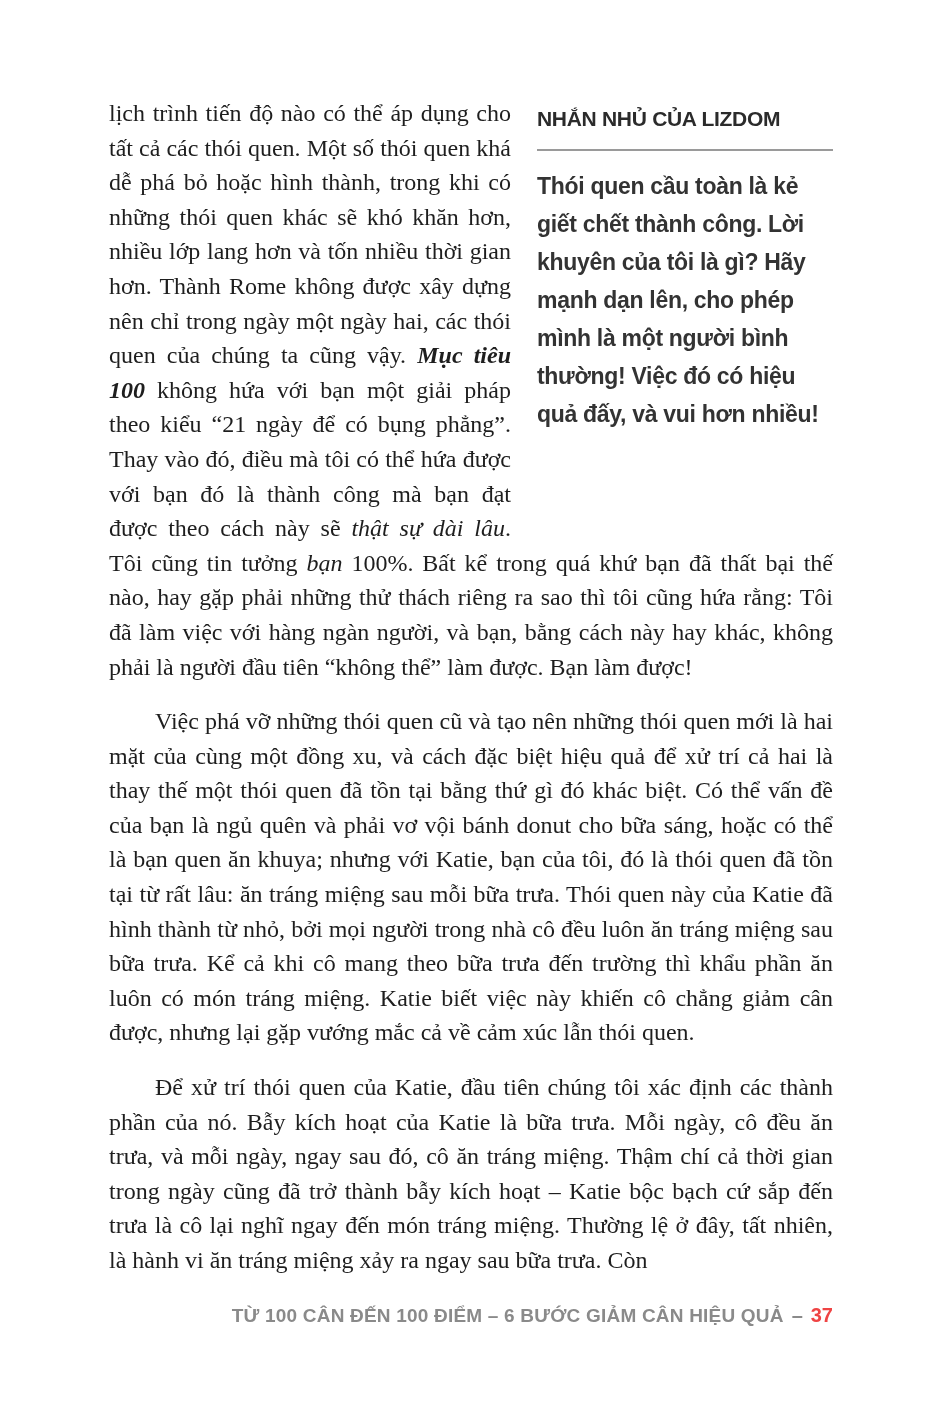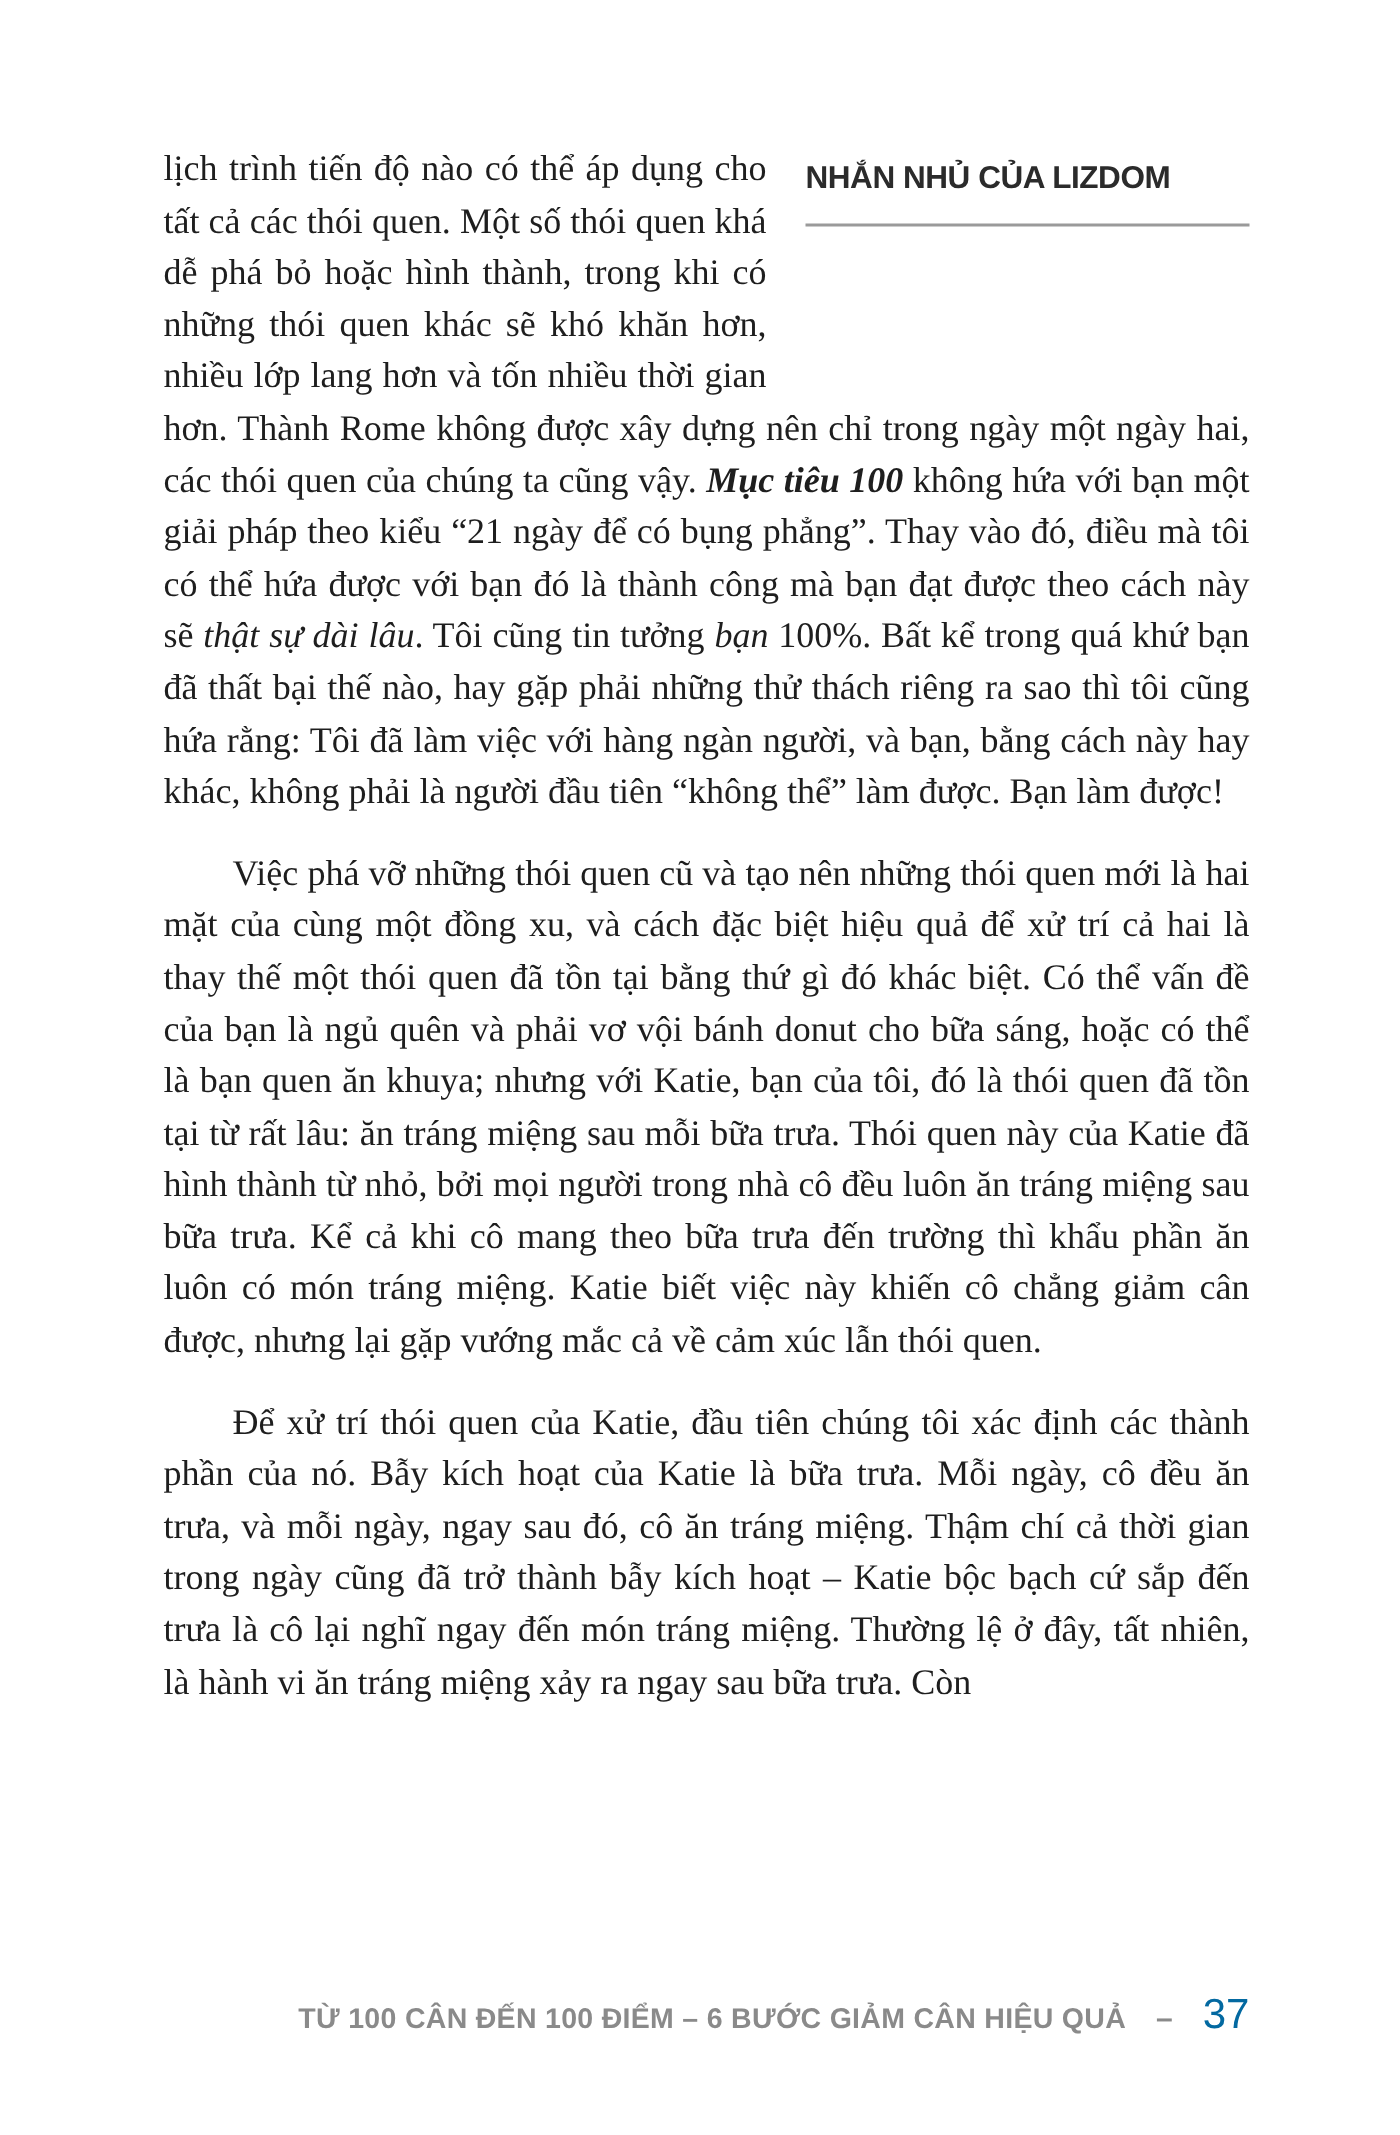--- a/index.html
+++ b/index.html
@@ -58,53 +58,54 @@
     font-size: 23px;
     font-weight: bold;
     color: #333333;
     line-height: 38px;
     letter-spacing: -0.3px;
   }
 
   .footer {
     position: absolute;
     right: 100px;
-    bottom: 64px;
+    bottom: 96px;
     display: flex;
     align-items: baseline;
-    gap: 20px;
+    gap: 8px;
     font-family: "Liberation Sans", sans-serif;
     white-space: nowrap;
     margin-top: 29px;
   }
   .running-title {
     color: #8a8a8a;
     font-size: 19px;
     font-weight: bold;
     letter-spacing: 0.2px;
   }
   .footer-dash {
     color: #8a8a8a;
     font-size: 20px;
     font-weight: bold;
   }
   .page-number {
-    color: #0369a1;
-    font-size: 28px;
-    font-weight: normal;
+    color: #ef4444;
+    font-size: 20px;
+    font-weight: bold;
   }
 </style>
 </head>
 <body>
 
 <div class="page">
   <div class="content">
 
     <aside class="callout">
       <h3 class="callout-title">NHẮN NHỦ CỦA LIZDOM</h3>
+      <p class="callout-body">Thói quen cầu toàn là kẻ giết chết thành công. Lời khuyên của tôi là gì? Hãy mạnh dạn lên, cho phép mình là một người bình thường! Việc đó có hiệu quả đấy, và vui hơn nhiều!</p>
     </aside>
 
     <p class="para first"><span>lịch trình tiến độ nào có thể áp dụng cho tất cả các thói quen. Một số thói quen khá dễ phá bỏ hoặc hình thành, trong khi có những thói quen khác sẽ khó khăn hơn, nhiều lớp lang hơn và tốn nhiều thời gian hơn. Thành Rome không được xây dựng nên chỉ trong ngày một ngày hai, các thói quen của chúng ta cũng vậy. </span><span class="bi">Mục tiêu 100</span><span> không hứa với bạn một giải pháp theo kiểu “21 ngày để có bụng phẳng”. Thay vào đó, điều mà tôi có thể hứa được với bạn đó là thành công mà bạn đạt được theo cách này sẽ </span><span class="it">thật sự dài lâu</span><span>. Tôi cũng tin tưởng </span><span class="it">bạn</span><span> 100%. Bất kể trong quá khứ bạn đã thất bại thế nào, hay gặp phải những thử thách riêng ra sao thì tôi cũng hứa rằng: Tôi đã làm việc với hàng ngàn người, và bạn, bằng cách này hay khác, không phải là người đầu tiên “không thể” làm được. Bạn làm được!</span></p>
 
     <p class="para">Việc phá vỡ những thói quen cũ và tạo nên những thói quen mới là hai mặt của cùng một đồng xu, và cách đặc biệt hiệu quả để xử trí cả hai là thay thế một thói quen đã tồn tại bằng thứ gì đó khác biệt. Có thể vấn đề của bạn là ngủ quên và phải vơ vội bánh donut cho bữa sáng, hoặc có thể là bạn quen ăn khuya; nhưng với Katie, bạn của tôi, đó là thói quen đã tồn tại từ rất lâu: ăn tráng miệng sau mỗi bữa trưa. Thói quen này của Katie đã hình thành từ nhỏ, bởi mọi người trong nhà cô đều luôn ăn tráng miệng sau bữa trưa. Kể cả khi cô mang theo bữa trưa đến trường thì khẩu phần ăn luôn có món tráng miệng. Katie biết việc này khiến cô chẳng giảm cân được, nhưng lại gặp vướng mắc cả về cảm xúc lẫn thói quen.</p>
 
     <p class="para">Để xử trí thói quen của Katie, đầu tiên chúng tôi xác định các thành phần của nó. Bẫy kích hoạt của Katie là bữa trưa. Mỗi ngày, cô đều ăn trưa, và mỗi ngày, ngay sau đó, cô ăn tráng miệng. Thậm chí cả thời gian trong ngày cũng đã trở thành bẫy kích hoạt – Katie bộc bạch cứ sắp đến trưa là cô lại nghĩ ngay đến món tráng miệng. Thường lệ ở đây, tất nhiên, là hành vi ăn tráng miệng xảy ra ngay sau bữa trưa. Còn</p>
   </div>
 
   <footer class="footer">

